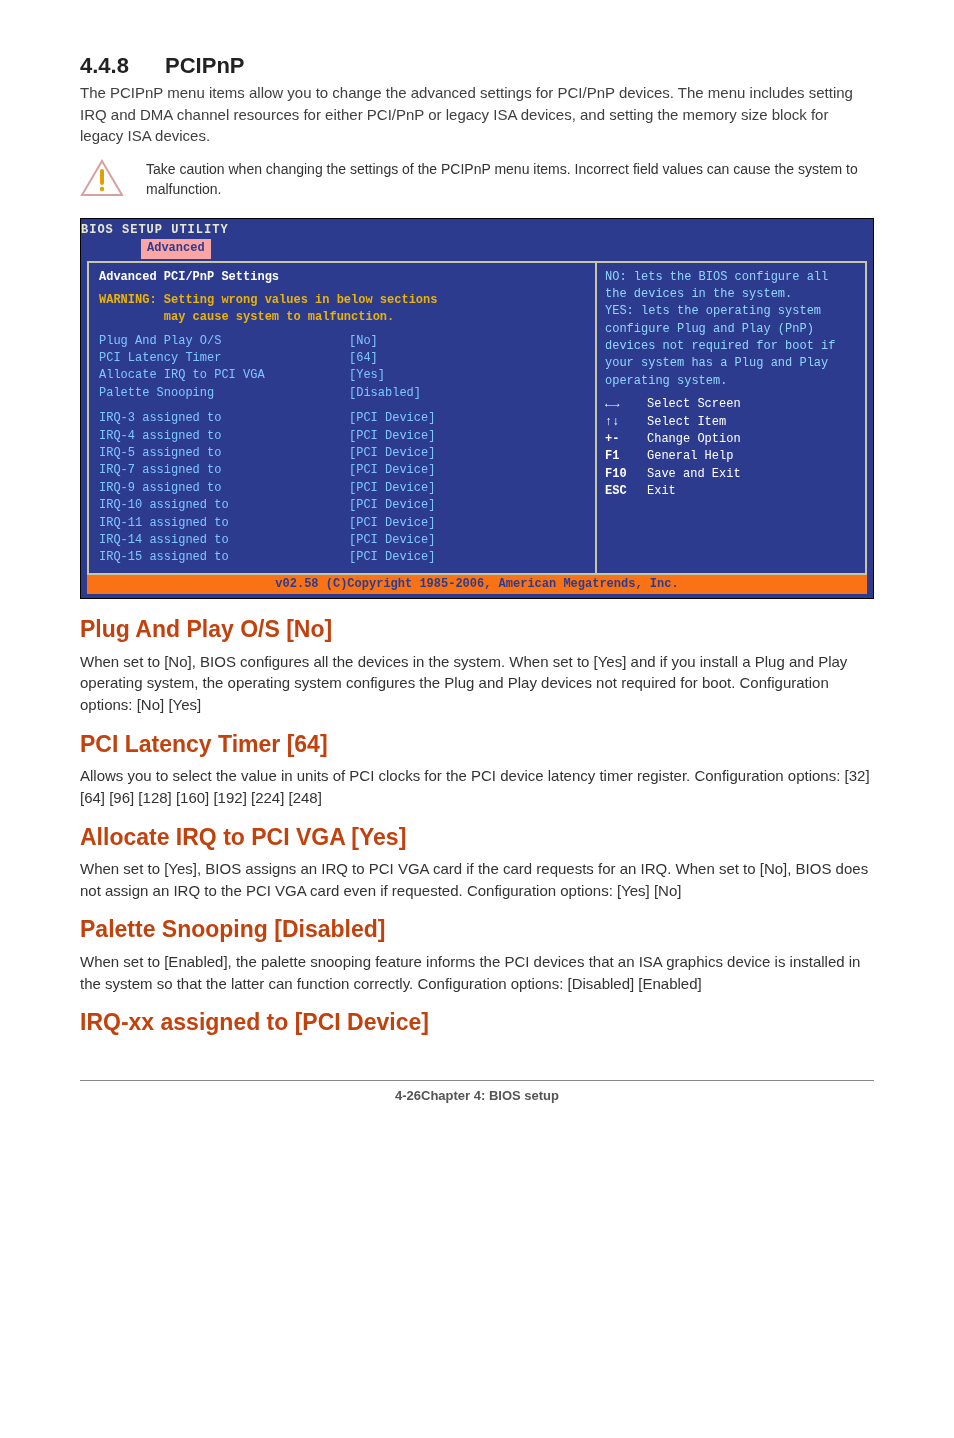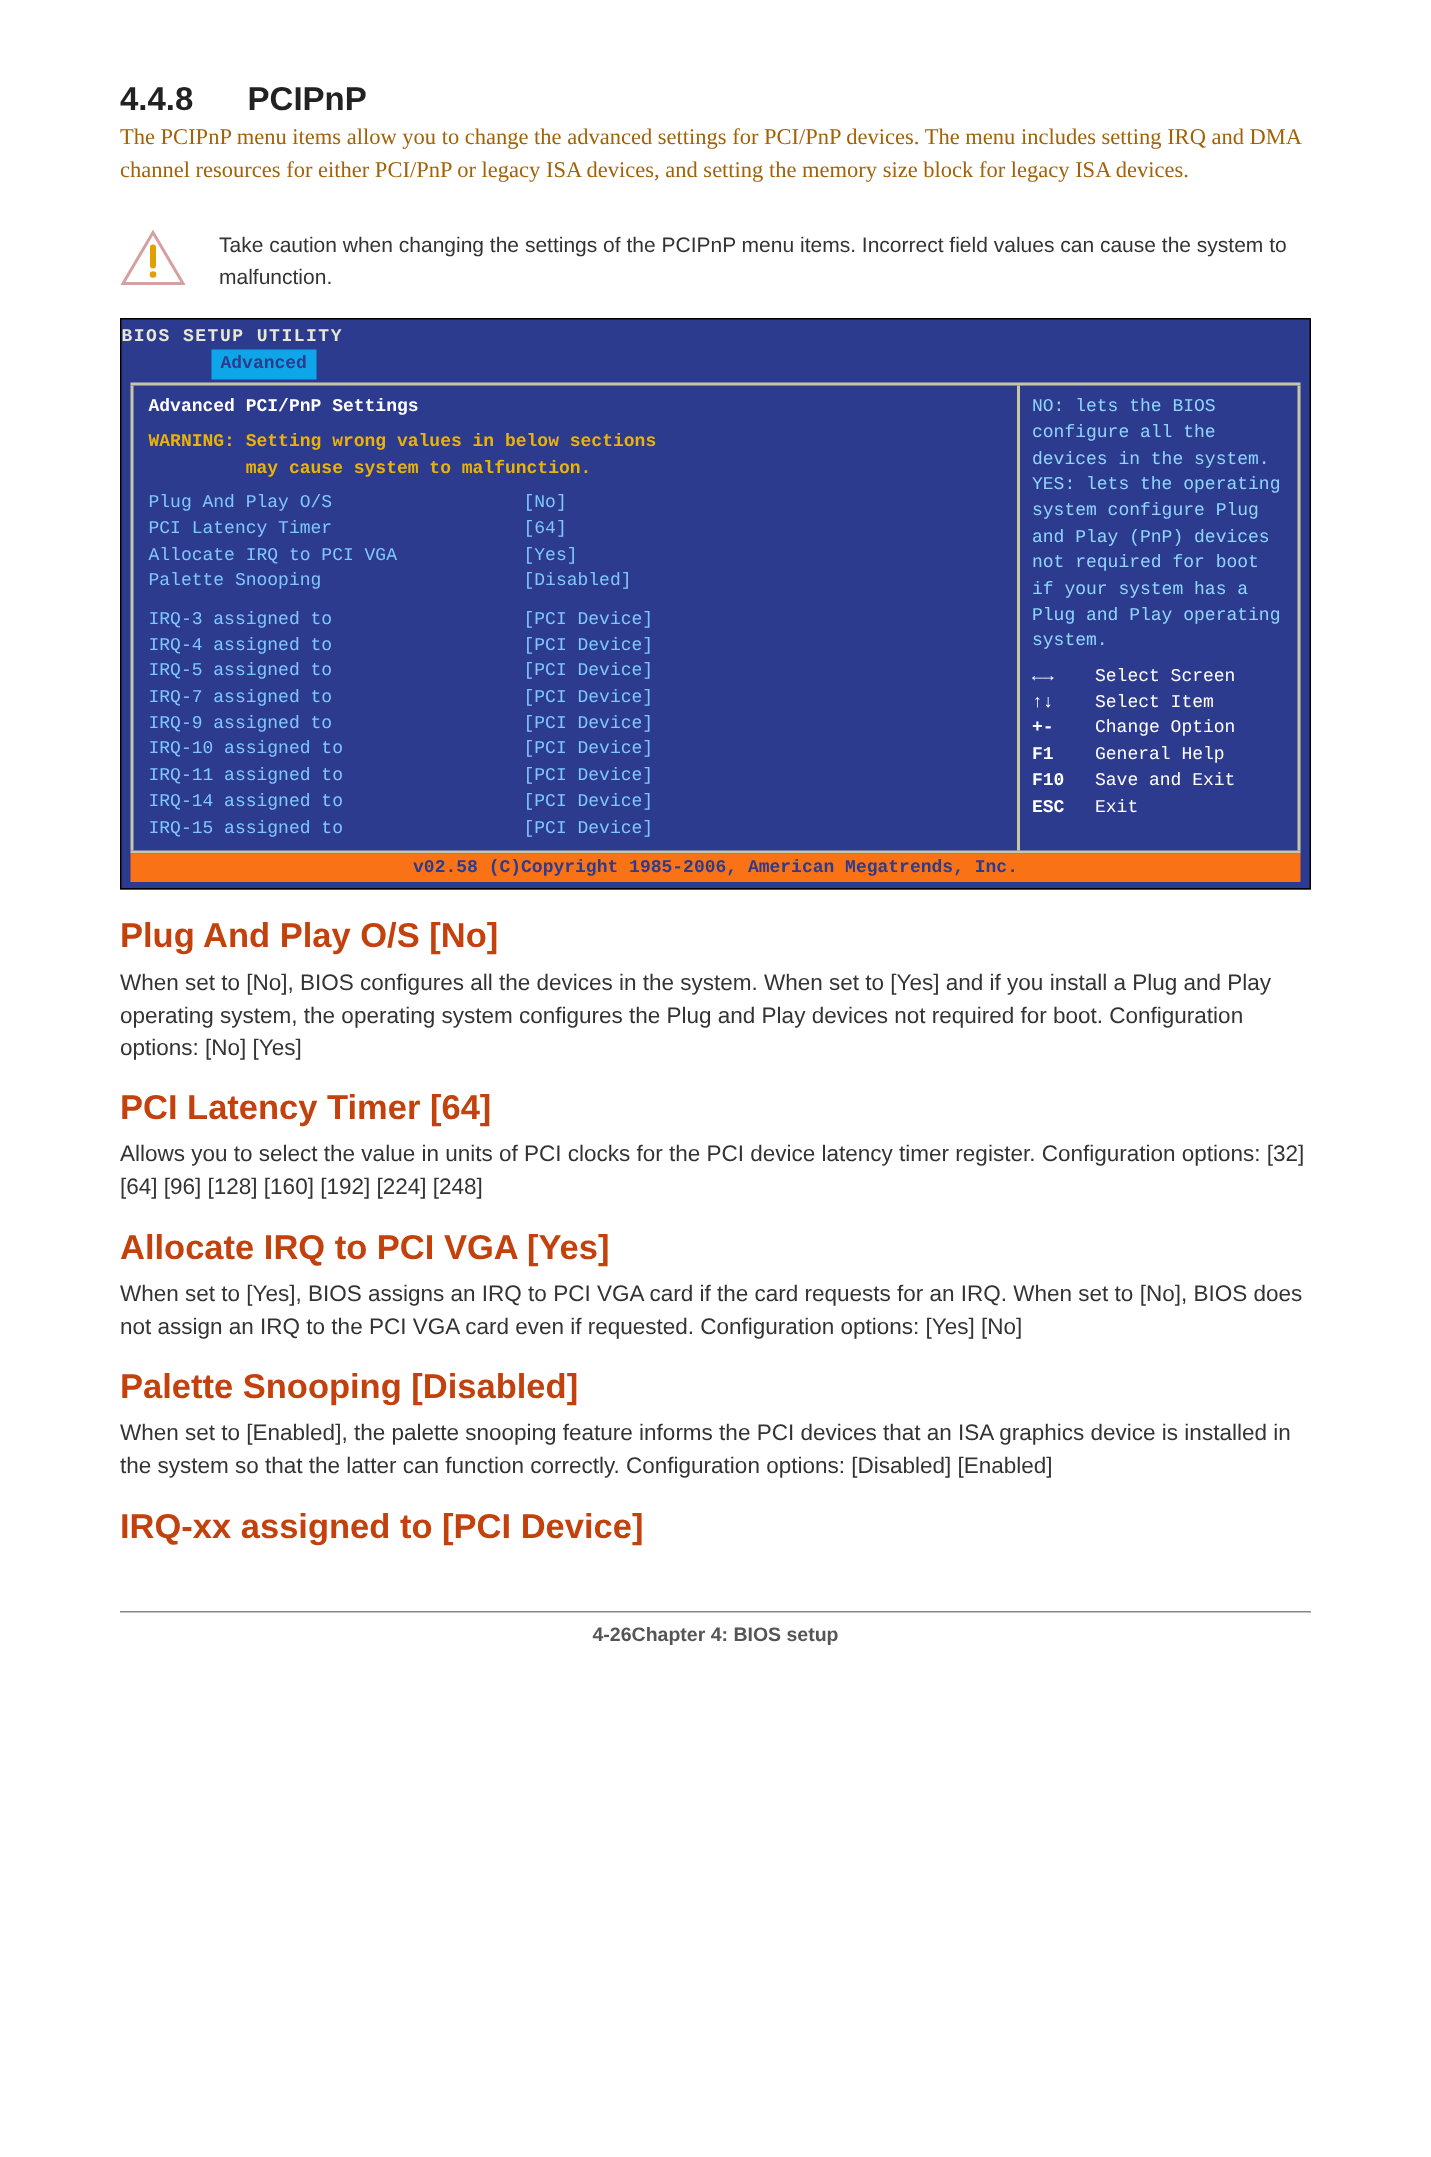--- a/index.html
+++ b/index.html
@@ -12,21 +12,21 @@
     padding: 50px 80px 30px 80px;
     font-size: 15px;
     line-height: 1.45;
   }
   h2.section-num {
     font-size: 22px;
     font-weight: bold;
     color: #222;
   }
   h2.section-num .num { margin-right: 30px; }
-  p.intro { margin-bottom: 28px; color: #a16207; font-family: Liberation Serif, serif; }
+  p.intro { margin-bottom: 12px; color: #404040; }
   .caution-row {
     display: flex;
     align-items: flex-start;
     margin: 10px 0 18px 0;
     gap: 22px;
   }
   .caution-icon {
     flex: 0 0 auto;
     width: 44px; height: 38px;
   }
@@ -45,41 +45,41 @@
     color: #e8e8d0;
     padding: 3px 0 0 0;
     font-weight: bold;
     letter-spacing: 1px;
   }
   .bios-tab-row {
     padding: 0 0 2px 60px;
   }
   .bios-tab {
     display: inline-block;
-    background: #0ea5e9;
+    background: #fca5a5;
     color: #2d3b8f;
     padding: 1px 6px;
     font-weight: bold;
   }
   .bios-body {
     display: flex;
     border-top: 2px solid #c7c7a6;
     border-bottom: 2px solid #c7c7a6;
     margin: 0 6px;
   }
   .bios-left {
     flex: 1;
     border: 2px solid #c7c7a6;
     border-top: none;
     border-bottom: none;
     padding: 6px 10px;
     position: relative;
   }
   .bios-right {
-    width: 187px;
+    width: 270px;
     border: 2px solid #c7c7a6;
     border-top: none;
     border-bottom: none;
     border-left: none;
     padding: 6px 8px;
     color: #9fe0ff;
   }
   .bios-heading { color: #fff; font-weight: bold; margin-bottom: 6px; }
   .bios-warning { color: #eab308; font-weight: bold; margin-bottom: 6px; white-space: pre; }
   .bios-row { display: flex; }

